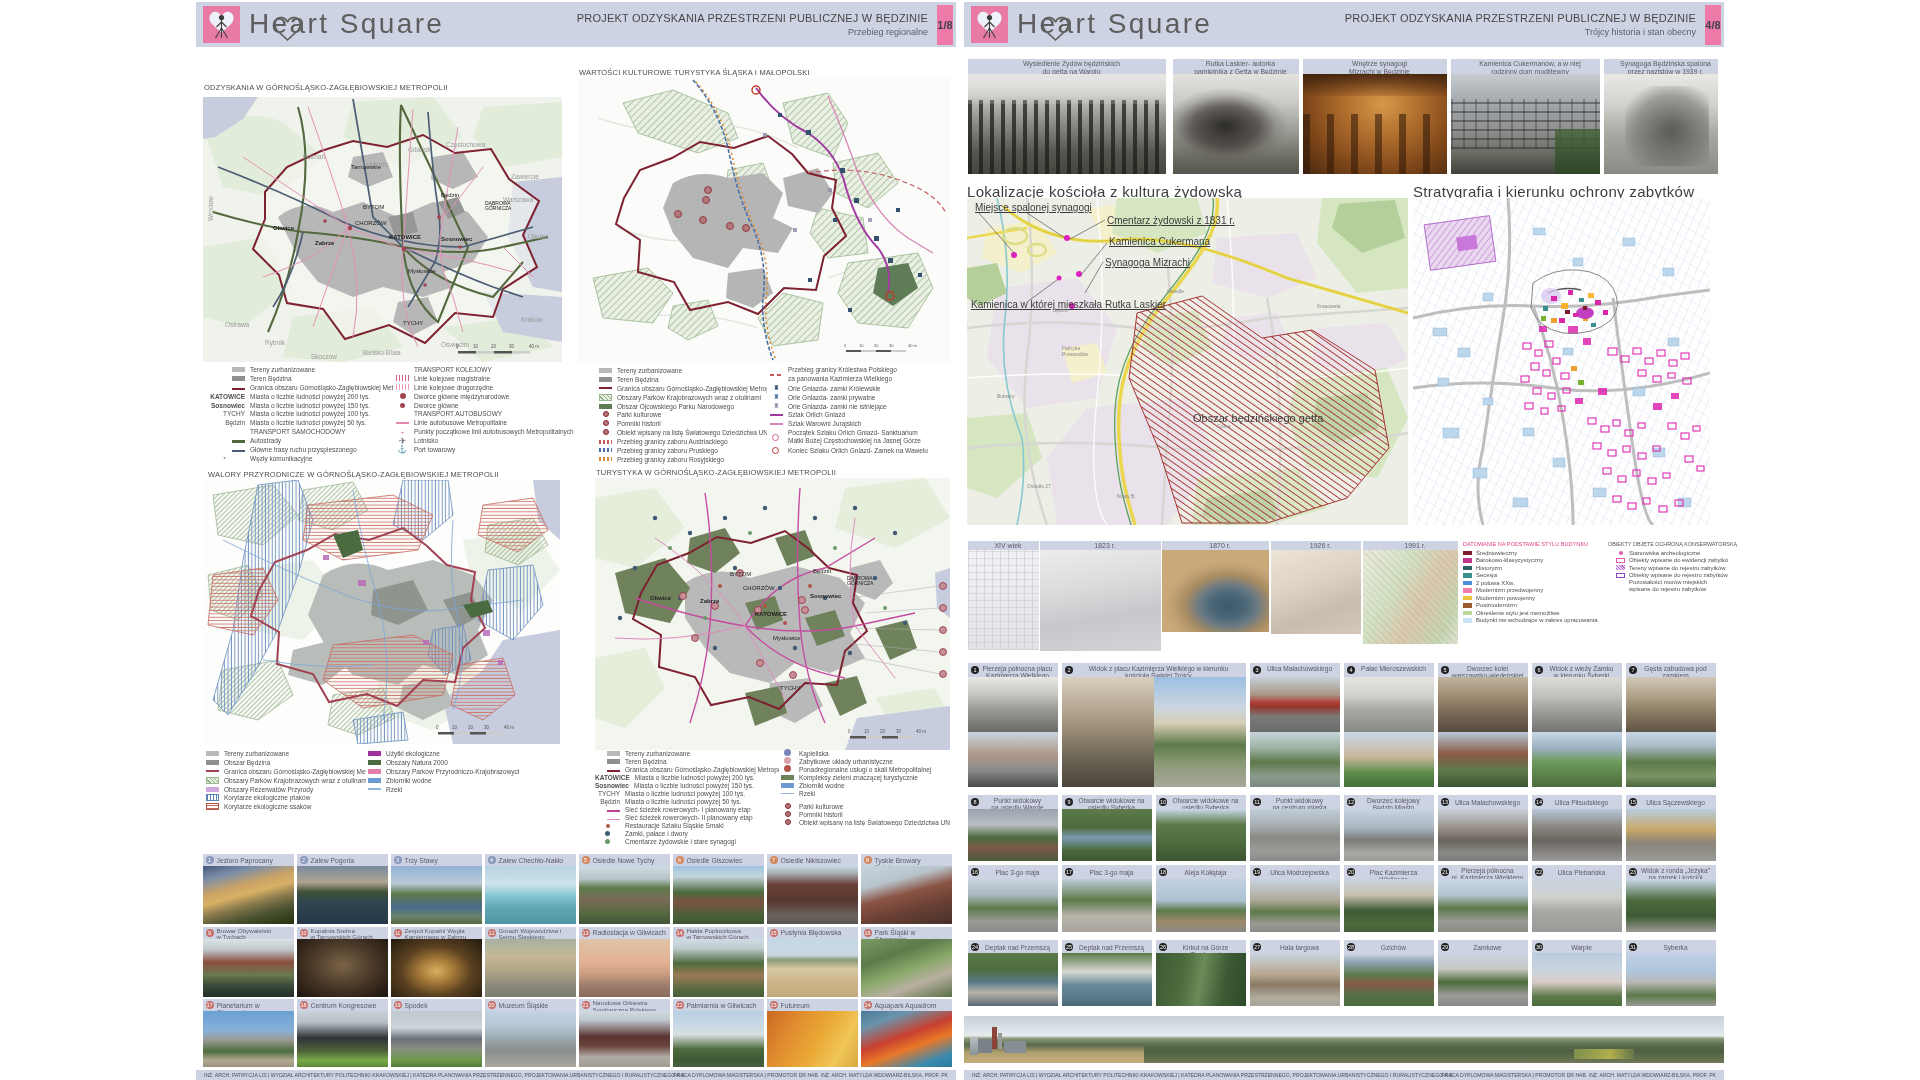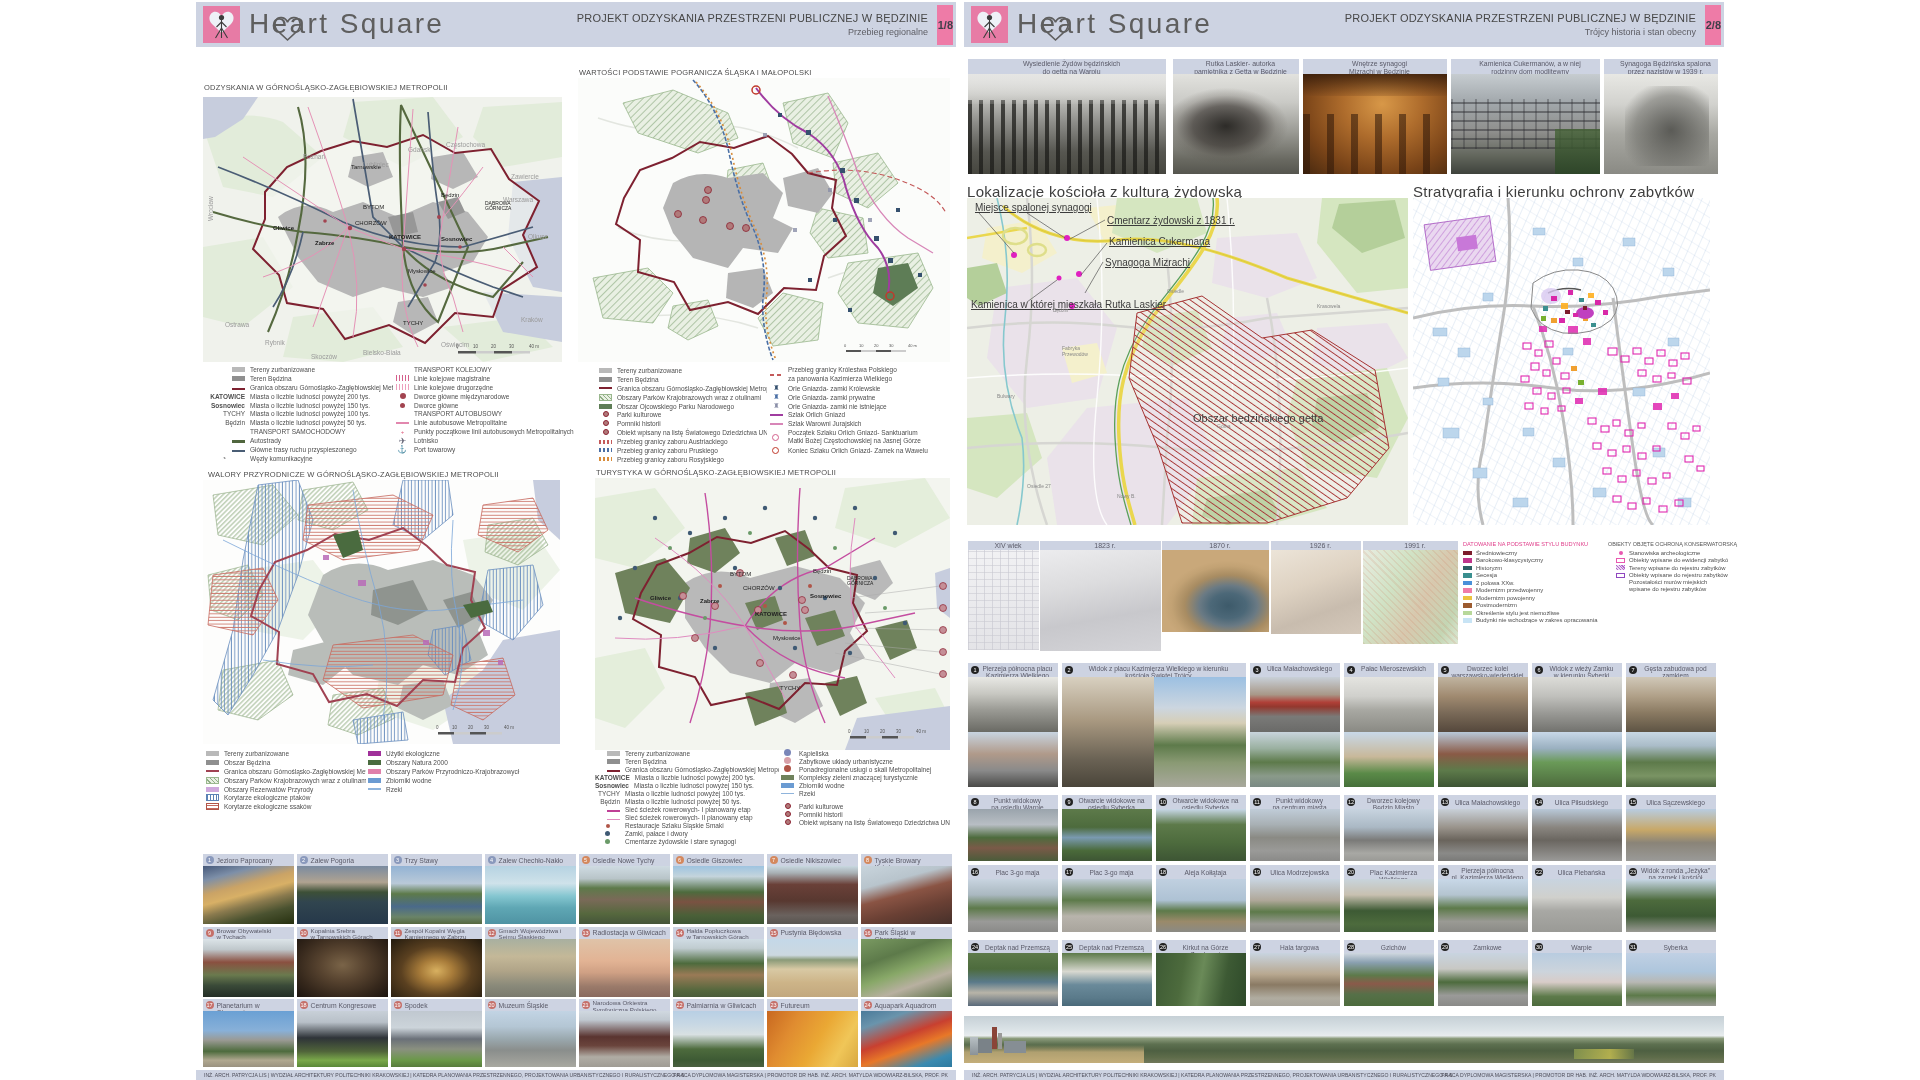--- a/index.html
+++ b/index.html
@@ -3,21 +3,21 @@
 <style>
 html,body{margin:0;padding:0;background:#fff;width:1920px;height:1080px;overflow:hidden;}
 *{box-sizing:border-box;font-family:"Liberation Sans",sans-serif;}
 .abs{position:absolute;}
 .board{position:absolute;top:0;height:1080px;width:760px;}
 .hdr{position:absolute;top:2px;left:0;width:760px;height:45px;background:#cdd3e2;}
 .logo{position:absolute;left:7px;top:4px;width:37px;height:37px;background:#e77ba5;}
 .brand{position:absolute;left:53px;top:6px;font-size:28px;color:#5e5e5e;letter-spacing:2.4px;}
 .htitle{position:absolute;right:28px;top:10px;font-size:11px;color:#474747;text-align:right;letter-spacing:0.2px;}
 .hsub{position:absolute;right:28px;top:25px;font-size:9px;color:#5d5d64;text-align:right;}
-.badge{position:absolute;right:3px;top:2.5px;width:16px;height:40px;background:#ee7ba7;color:#3f3f4a;font-weight:bold;font-size:11px;text-align:right;line-height:40px;}
+.badge{position:absolute;right:3px;top:2.5px;width:16px;height:40px;background:#ee7ba7;color:#3f3f4a;font-weight:bold;font-size:11px;text-align:center;line-height:40px;}
 .maptitle{position:absolute;font-size:7.5px;color:#4c4c4c;letter-spacing:0.2px;white-space:nowrap;}
 .sectitle{position:absolute;font-size:15px;color:#3e3e3e;letter-spacing:0.3px;white-space:nowrap;}
 .cap{position:absolute;background:#cdd3e2;}
 .cap .t{position:absolute;left:12px;right:3px;top:1px;text-align:center;font-size:6.8px;line-height:1.05;color:#5a5a68;}
 .cap .n{position:absolute;left:3px;top:2px;width:8px;height:8px;border-radius:50%;color:#fff;font-size:5.5px;text-align:center;line-height:8px;}
 .ph{position:absolute;}
 .ftr{position:absolute;left:0;bottom:0;width:760px;height:10px;background:#cdd3e2;color:#4d4d59;font-size:5.1px;line-height:10px;white-space:nowrap;}
 .leg{position:absolute;font-size:6.5px;color:#4e4e4e;overflow:hidden;}
 .leg .r{display:flex;align-items:center;height:8.9px;white-space:nowrap;}
 .leg .s{display:inline-block;width:13px;min-width:13px;height:5px;margin-right:5px;}
@@ -144,21 +144,21 @@
         <rect x="273" y="254" width="18" height="2.5" fill="#ccc"></rect>
         <rect x="291" y="254" width="18" height="2.5" fill="#555"></rect>
         <rect x="309" y="254" width="18" height="2.5" fill="#ccc"></rect>
 <text x="253" y="251" font-size="4.5" fill="#555">0</text>
         <text x="270" y="251" font-size="4.5" fill="#555">10</text>
         <text x="288" y="251" font-size="4.5" fill="#555">20</text>
         <text x="306" y="251" font-size="4.5" fill="#555">30</text>
         <text x="326" y="251" font-size="4.5" fill="#555">40 m</text>
       </g>
 </svg>
-<div class="maptitle" style="left:383px;top:68px;">WARTOŚCI PODSTAWIE POGRANICZA ŚLĄSKA I MAŁOPOLSKI</div>
+<div class="maptitle" style="left:383px;top:68px;">WARTOŚCI KULTUROWE TURYSTYKA ŚLĄSKA I MAŁOPOLSKI</div>
 <svg class="abs" style="left:382px;top:78px" width="372" height="284" viewBox="0 0 372 284">
 <defs>
 <pattern id="pgr" width="5" height="5" patternUnits="userSpaceOnUse" patternTransform="rotate(45)">
           <rect width="5" height="5" fill="#e9f0e3"></rect>
           <line x1="0" y1="0" x2="0" y2="5" stroke="#8fae85" stroke-width="1.3"></line>
         </pattern>
 </defs>
 <rect width="372" height="284" fill="#fbfcfa"></rect>
 <g stroke="#e3e6e0" stroke-width="1.5" fill="none">
         <path d="M20 40 Q80 60 120 50 T220 70"></path>
@@ -668,21 +668,21 @@
             <line x1="18.5" y1="22" x2="12.5" y2="32"></line>
             <line x1="18.5" y1="22" x2="24.5" y2="32"></line>
             <line x1="18.5" y1="22" x2="18.5" y2="32"></line>
           </g>
         </svg></div>
       <div class="brand">Heart Square<svg style="position:absolute;left:24px;top:6px;overflow:visible" width="29" height="28" viewBox="0 0 46 44">
           <path d="M23 13 C20 4 8 3 4.5 10 C1 17 4 25 10 29 L23 41 L36 29 C42 25 45 17 41.5 10 C38 3 26 4 23 13" fill="none" stroke="#5e5e5e" stroke-width="2.6"></path>
         </svg></div>
       <div class="htitle">PROJEKT ODZYSKANIA PRZESTRZENI PUBLICZNEJ W BĘDZINIE</div>
       <div class="hsub">Trójcy  historia i stan obecny</div>
-      <div class="badge">2/8</div>
+      <div class="badge">4/8</div>
     </div>
     <div class="ftr">
       <span style="position:absolute;left:8px;">INŻ. ARCH. PATRYCJA LIS  | WYDZIAŁ ARCHITEKTURY POLITECHNIKI KRAKOWSKIEJ | KATEDRA PLANOWANIA PRZESTRZENNEGO, PROJEKTOWANIA URBANISTYCZNEGO I RURALISTYCZNEGO A-5</span>
       <span style="position:absolute;right:8px;">PRACA DYPLOMOWA MAGISTERSKA  | PROMOTOR DR HAB. INŻ. ARCH. MATYLDA WDOWIARZ-BILSKA, PROF. PK</span>
     </div>
     <div class="cap" style="left:4px;top:59px;width:198px;height:15px">
       <div class="t" style="font-size:6.9px;top:1px;line-height:1.1">Wysiedlenie Żydów będzińskich<br>do getta na Warpiu</div>
     </div>
     <div class="ph" style="left:4px;top:74px;width:198px;height:100px;background:linear-gradient(180deg,#e4e4e2 0%,#cacac6 20%,#8e8e8a 48%,#565650 78%,#46463f 100%)">
       <div style="position:absolute;left:0;right:0;top:26%;bottom:0;background:repeating-linear-gradient(90deg,rgba(28,28,25,0.75) 0px,rgba(28,28,25,0.75) 4px,transparent 4px,transparent 11px)"></div>

